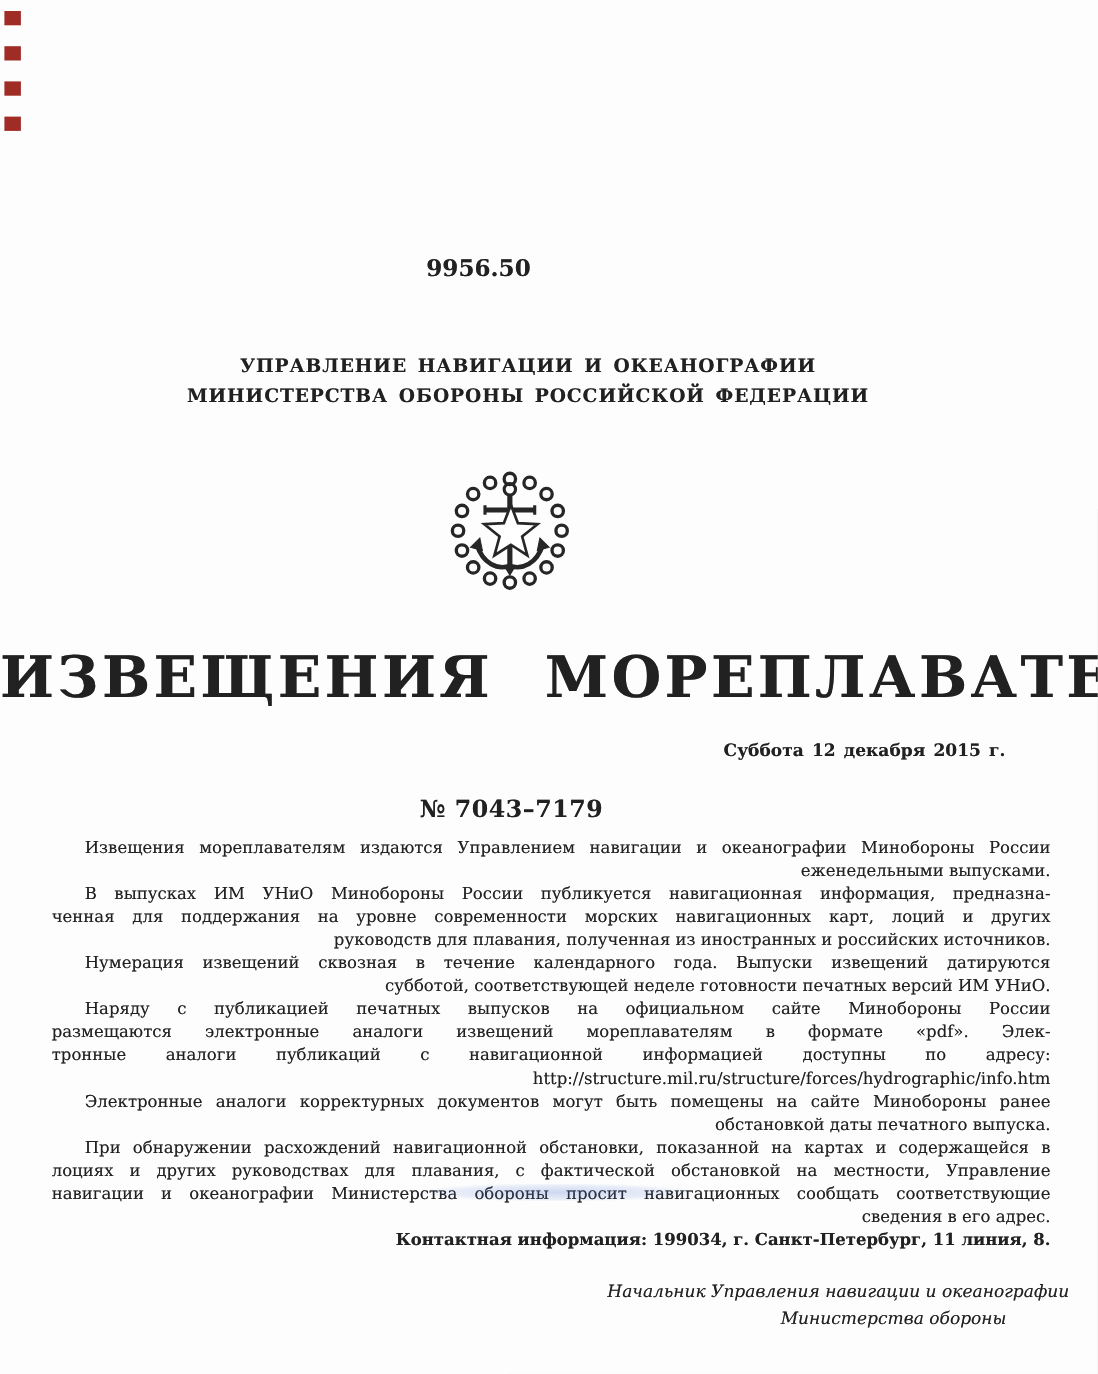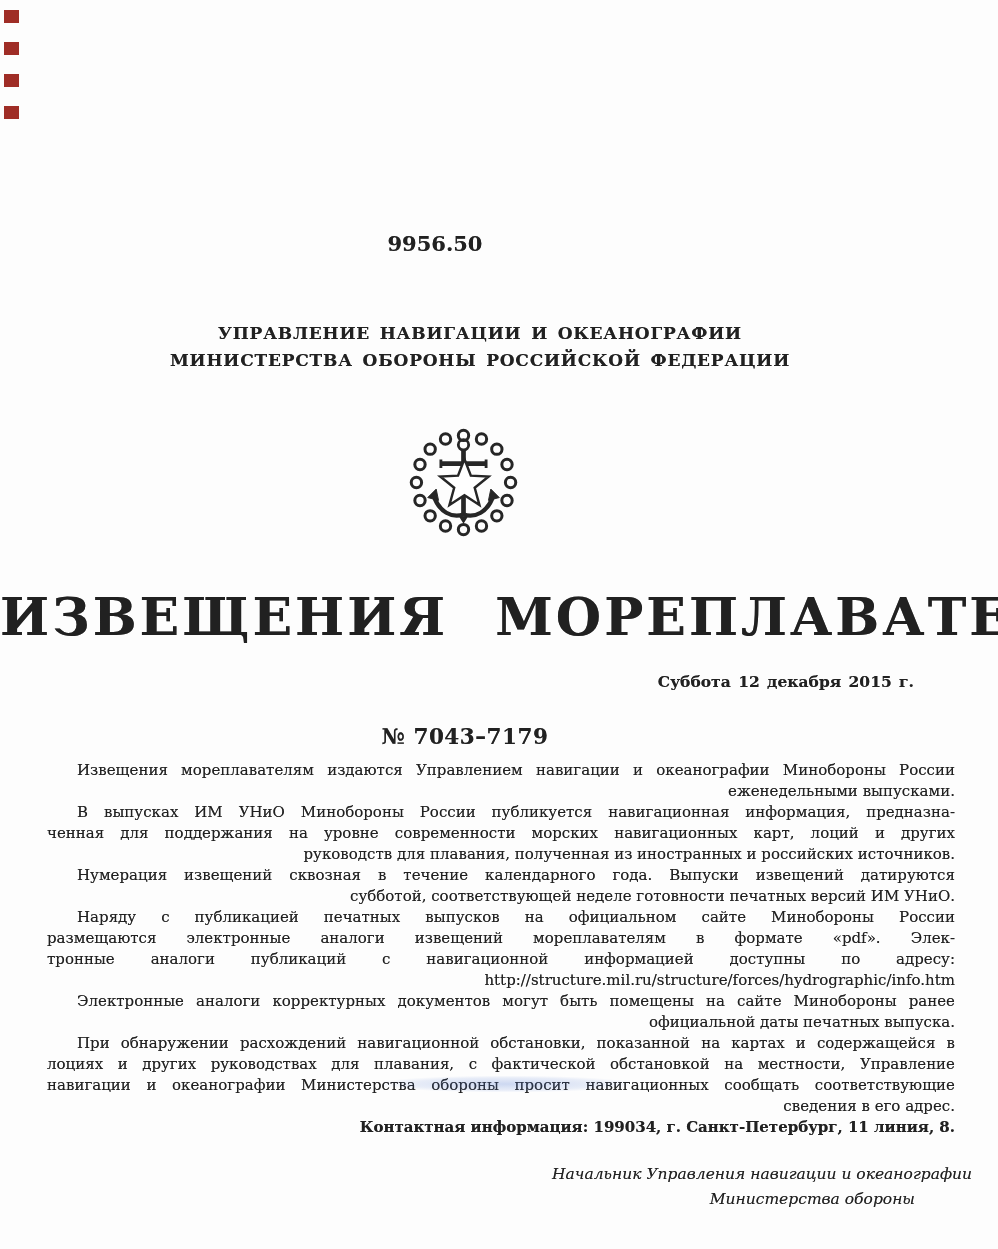--- a/index.html
+++ b/index.html
@@ -129,21 +129,21 @@
       <div class="j i">В выпусках ИМ УНиО Минобороны России публикуется навигационная информация, предназна-</div>
       <div class="j">ченная для поддержания на уровне современности морских навигационных карт, лоций и других</div>
       <div class="l">руководств для плавания, полученная из иностранных и российских источников.</div>
       <div class="j i">Нумерация извещений сквозная в течение календарного года. Выпуски извещений датируются</div>
       <div class="l">субботой, соответствующей неделе готовности печатных версий ИМ УНиО.</div>
       <div class="j i">Наряду с публикацией печатных выпусков на официальном сайте Минобороны России</div>
       <div class="j">размещаются электронные аналоги извещений мореплавателям в формате «pdf». Элек-</div>
       <div class="j">тронные аналоги публикаций с навигационной информацией доступны по адресу:</div>
       <div class="l">http://structure.mil.ru/structure/forces/hydrographic/info.htm</div>
       <div class="j i">Электронные аналоги корректурных документов могут быть помещены на сайте Минобороны ранее</div>
-      <div class="l">официальной даты печатных выпуска.</div>
+      <div class="l">обстановкой даты печатного выпуска.</div>
       <div class="j i">При обнаружении расхождений навигационной обстановки, показанной на картах и содержащейся в</div>
       <div class="j">лоциях и других руководствах для плавания, с фактической обстановкой на местности, Управление</div>
       <div class="j wm">навигации и океанографии Министерства обороны просит навигационных сообщать соответствующие</div>
       <div class="l">сведения в его адрес.</div>
       <div class="l i c">Контактная информация: 199034, г. Санкт-Петербург, 11 линия, 8.</div>
     </div>
 
   <div class="signature">
     <div>Начальник Управления навигации и океанографии</div>
     <div class="sig2">Министерства обороны</div>

